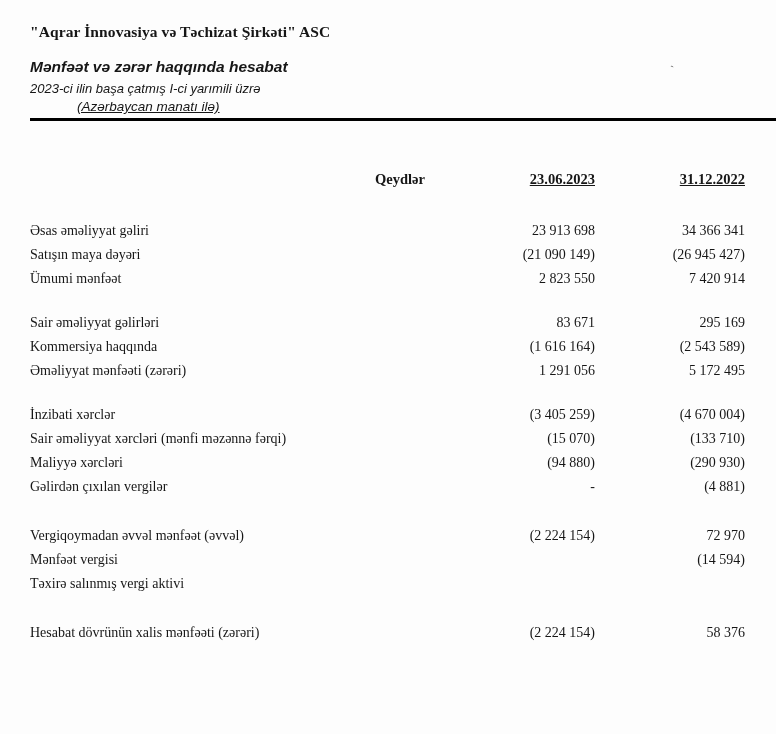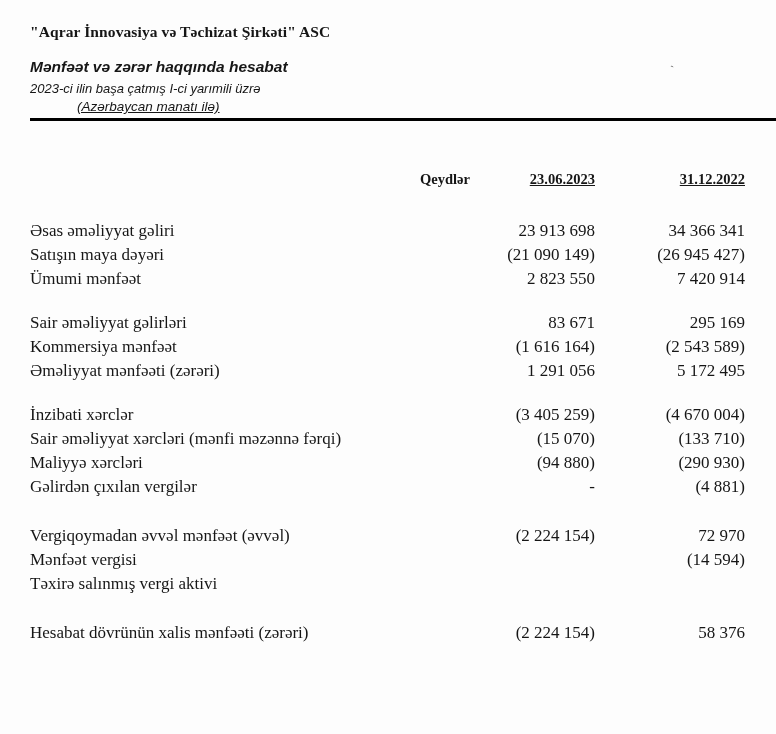--- a/index.html
+++ b/index.html
@@ -54,24 +54,24 @@
     background: #000;
     margin-top: 2px;
     margin-right: -31px; 
   }
   
   .row {
     display: grid;
     grid-template-columns: 1fr 95px 125px 150px;
     align-items: baseline;
     line-height: 24px;
-    font-size: 17px;
+    font-size: 14px;
   }
   .row .label { text-align: left; white-space: nowrap; }
-  .row .note  { text-align: right; }
+  .row .note  { text-align: left; }
   .row .val   { text-align: right; font-variant-numeric: tabular-nums; }
   .thead {
     margin-top: 46px;
     margin-bottom: 28px;
     font-weight: bold;
     font-size: 14.5px;
   }
   .thead .underlined { text-decoration: underline; }
   .bold { font-weight: normal; }
   .spacer { height: 20px; }
@@ -131,21 +131,21 @@
           <div class="val">7 420 914</div>
         </div>
         <div class="spacer"></div>
         <div class="row">
           <div class="label">Sair əməliyyat gəlirləri</div>
           <div class="note"></div>
           <div class="val">83 671</div>
           <div class="val">295 169</div>
         </div>
         <div class="row">
-          <div class="label">Kommersiya mənfəət</div>
+          <div class="label">Kommersiya haqqında</div>
           <div class="note"></div>
           <div class="val">(1 616 164)</div>
           <div class="val">(2 543 589)</div>
         </div>
         <div class="row bold">
           <div class="label">Əməliyyat mənfəəti (zərəri)</div>
           <div class="note"></div>
           <div class="val">1 291 056</div>
           <div class="val">5 172 495</div>
         </div>

